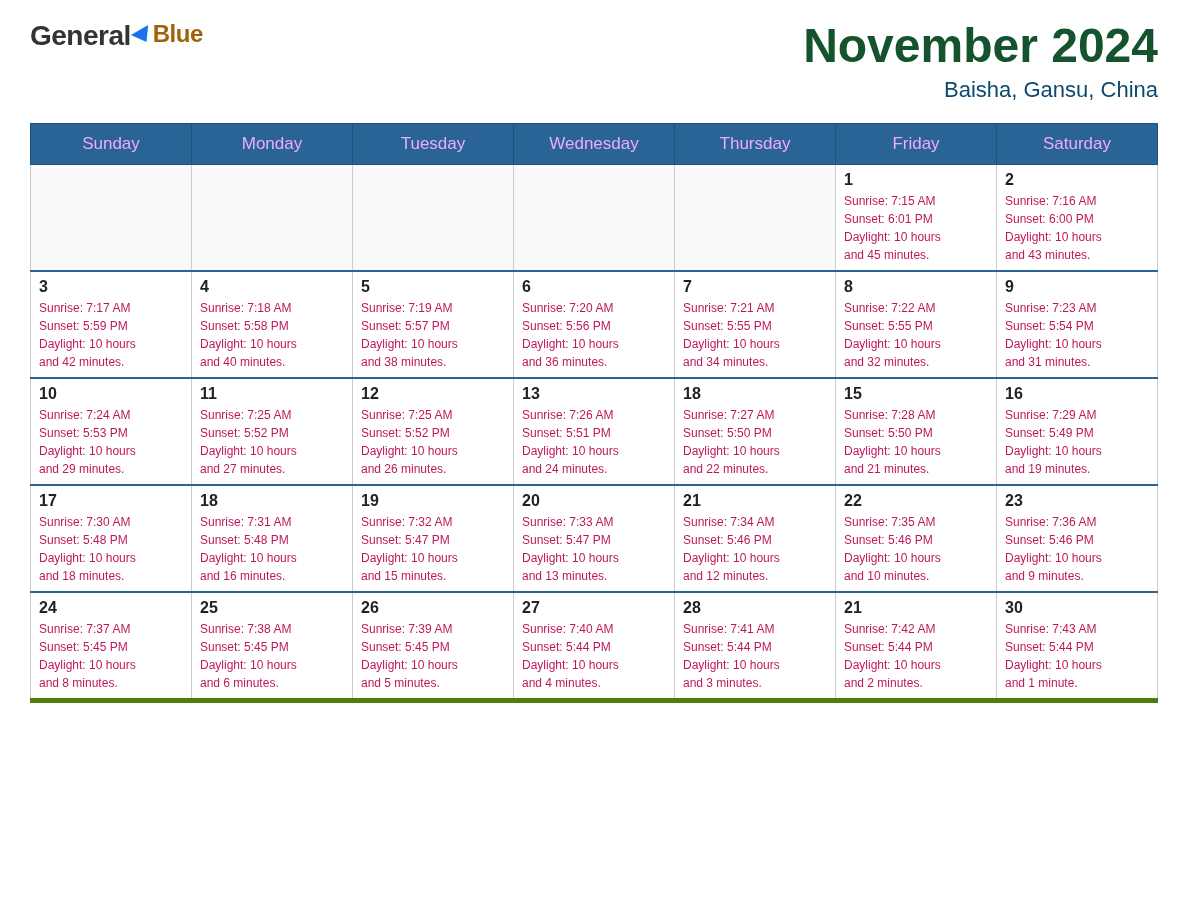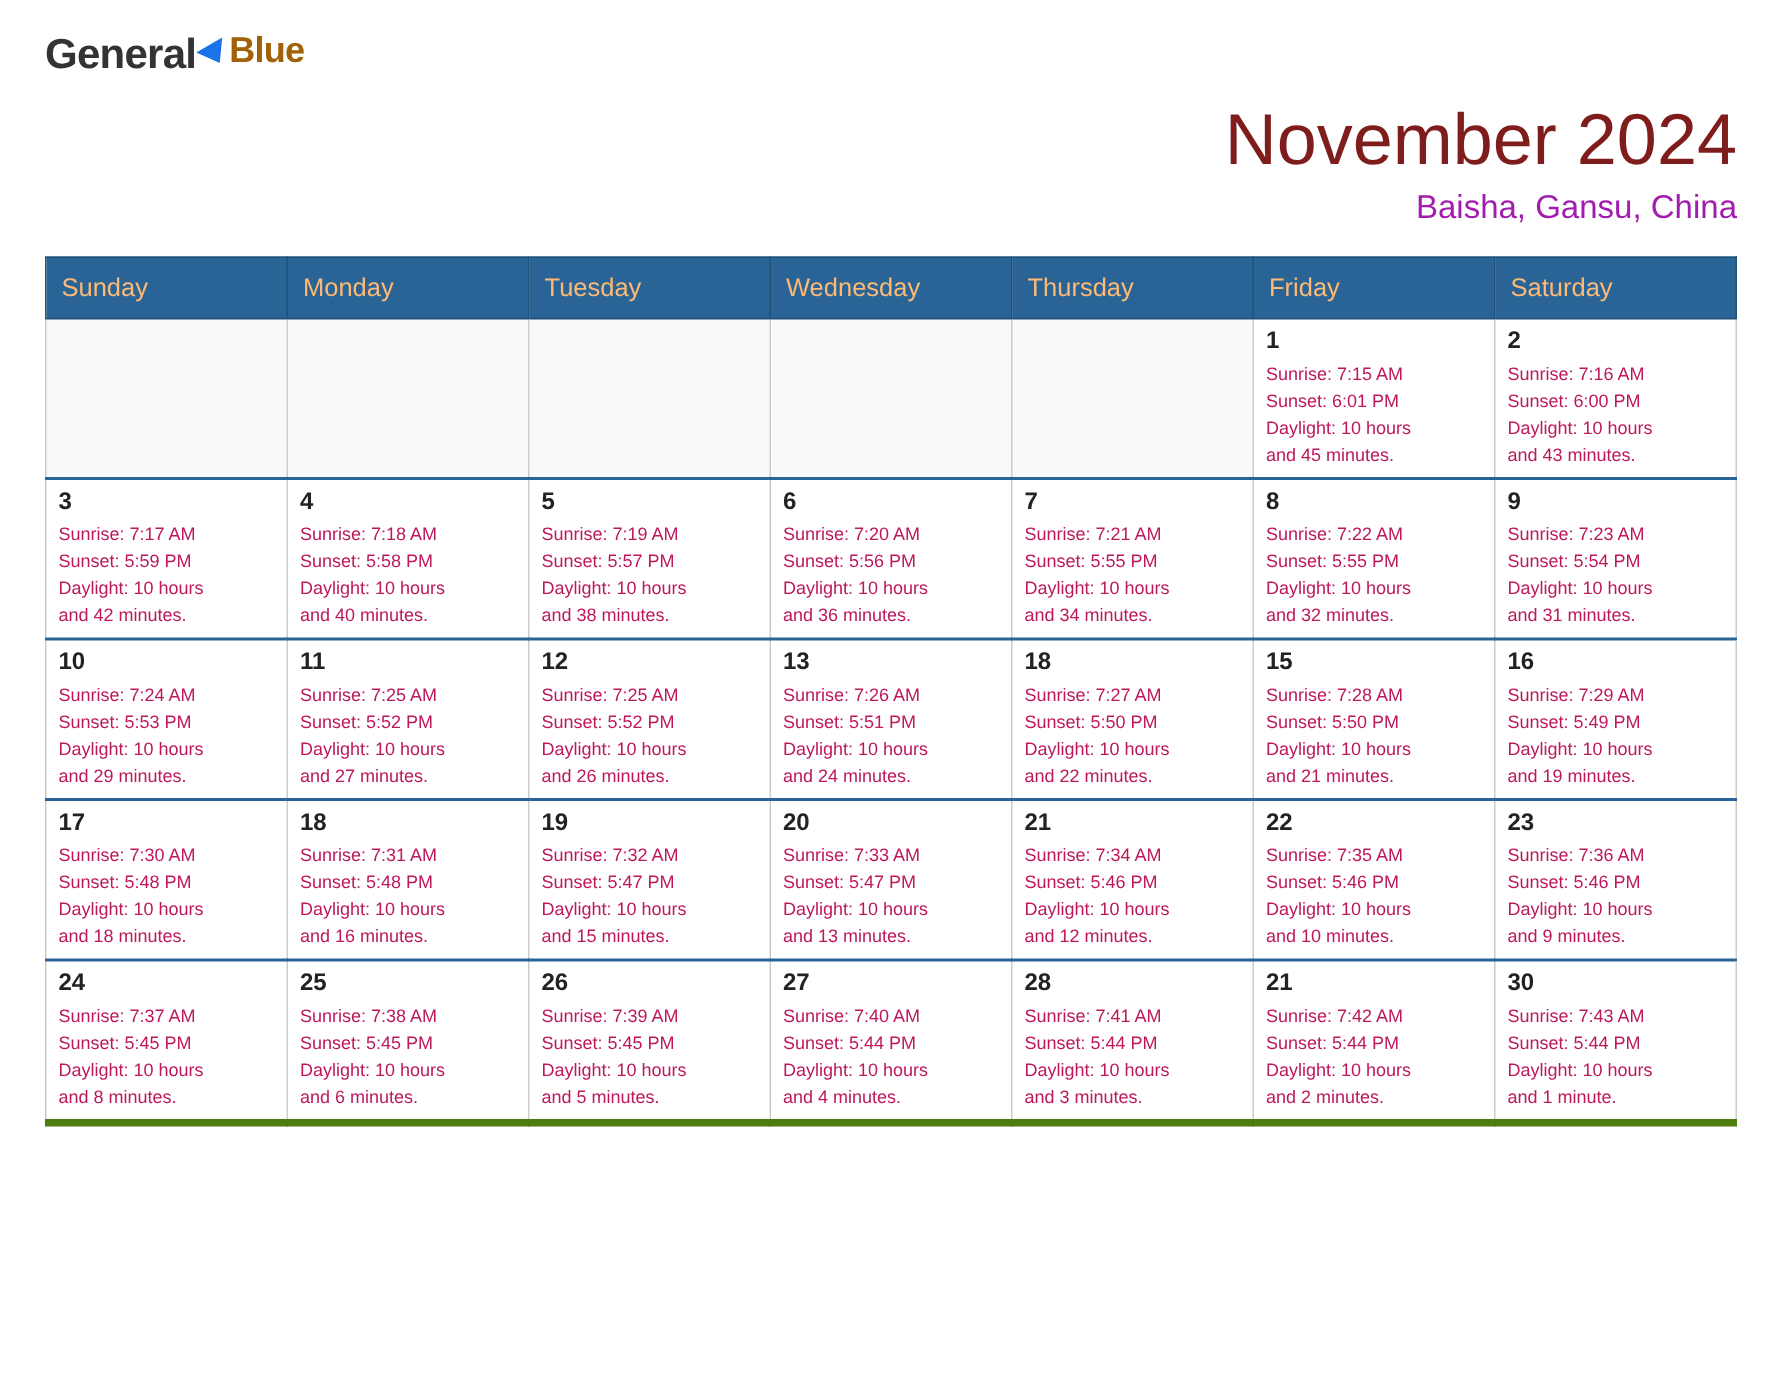--- a/index.html
+++ b/index.html
@@ -46,42 +46,41 @@
     }
     .logo-line1 {
       display: flex;
       align-items: center;
     }
     .title-block {
       text-align: right;
     }
     .calendar-title {
       font-size: 48px;
-      font-weight: normal;
-      color: #7f1d1d;
+      font-weight: bold;
+      color: #14532d;
       line-height: 1.1;
-      margin-top: 48px;
     }
     .calendar-subtitle {
       font-size: 22px;
-      color: #a21caf;
+      color: #0c4a6e;
       margin-top: 4px;
     }
     table {
       width: 100%;
       border-collapse: collapse;
       border: 1px solid #aaa;
     }
     thead th {
       background-color: #2a6496;
-      color: #fdba74;
+      color: #f0abfc;
       font-size: 17px;
       font-weight: normal;
       padding: 10px 10px;
-      text-align: left;
+      text-align: center;
       border: 1px solid #1e5276;
     }
     tbody td {
       vertical-align: top;
       width: 14.28%;
       min-height: 110px;
       padding: 6px 8px;
       border: 1px solid #ccc;
       font-size: 12.5px;
       color: #333;

